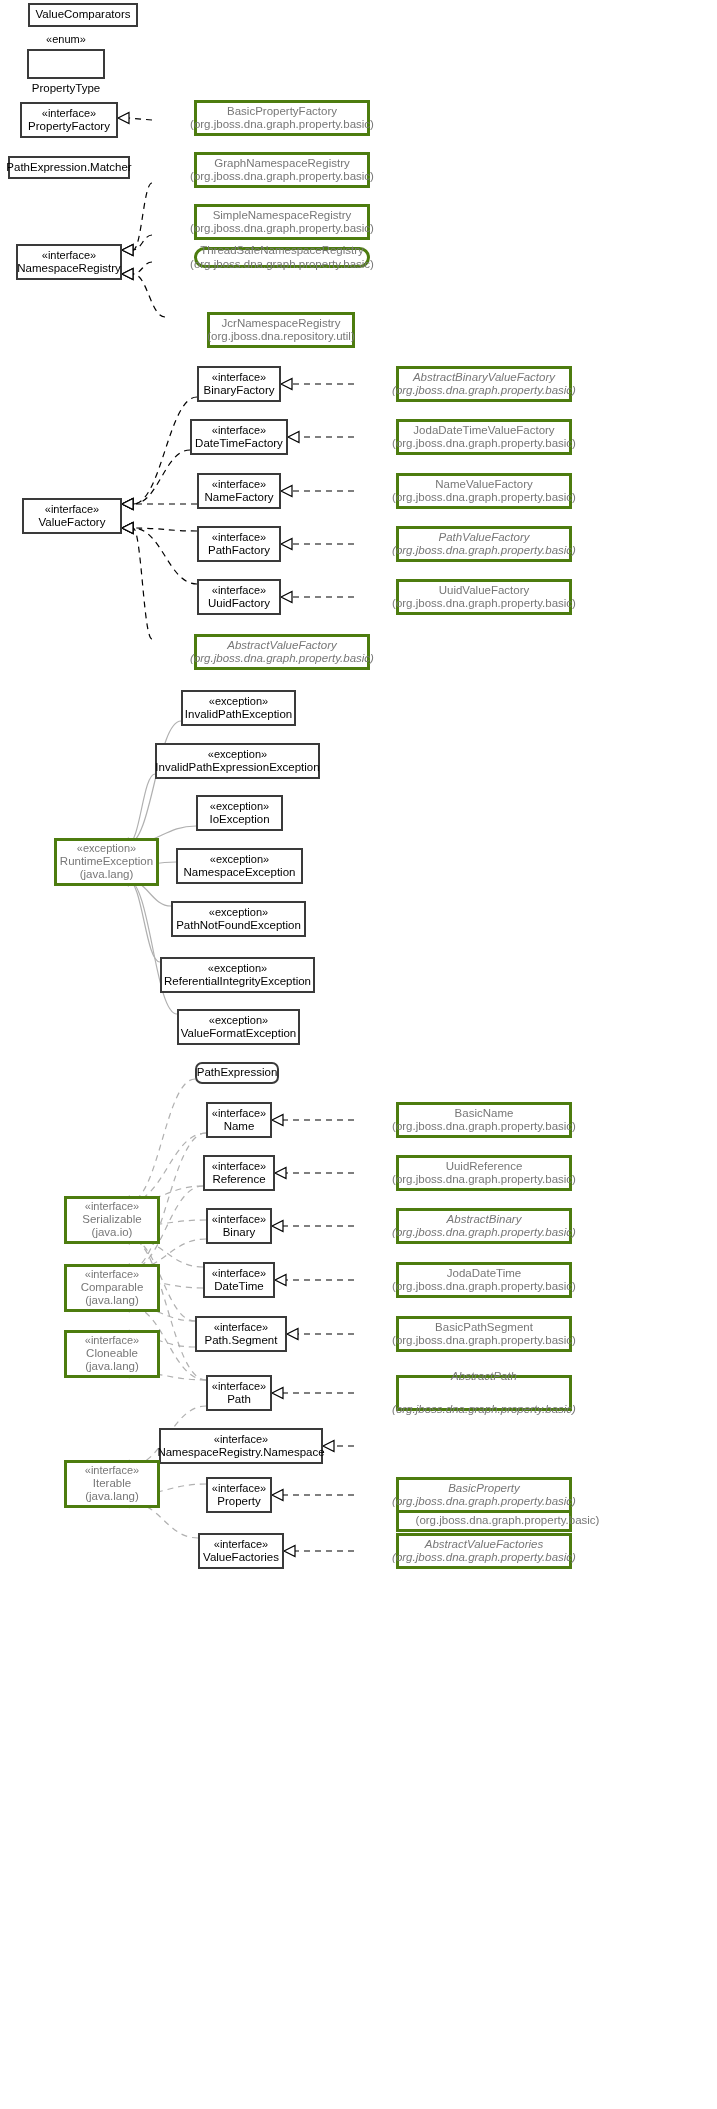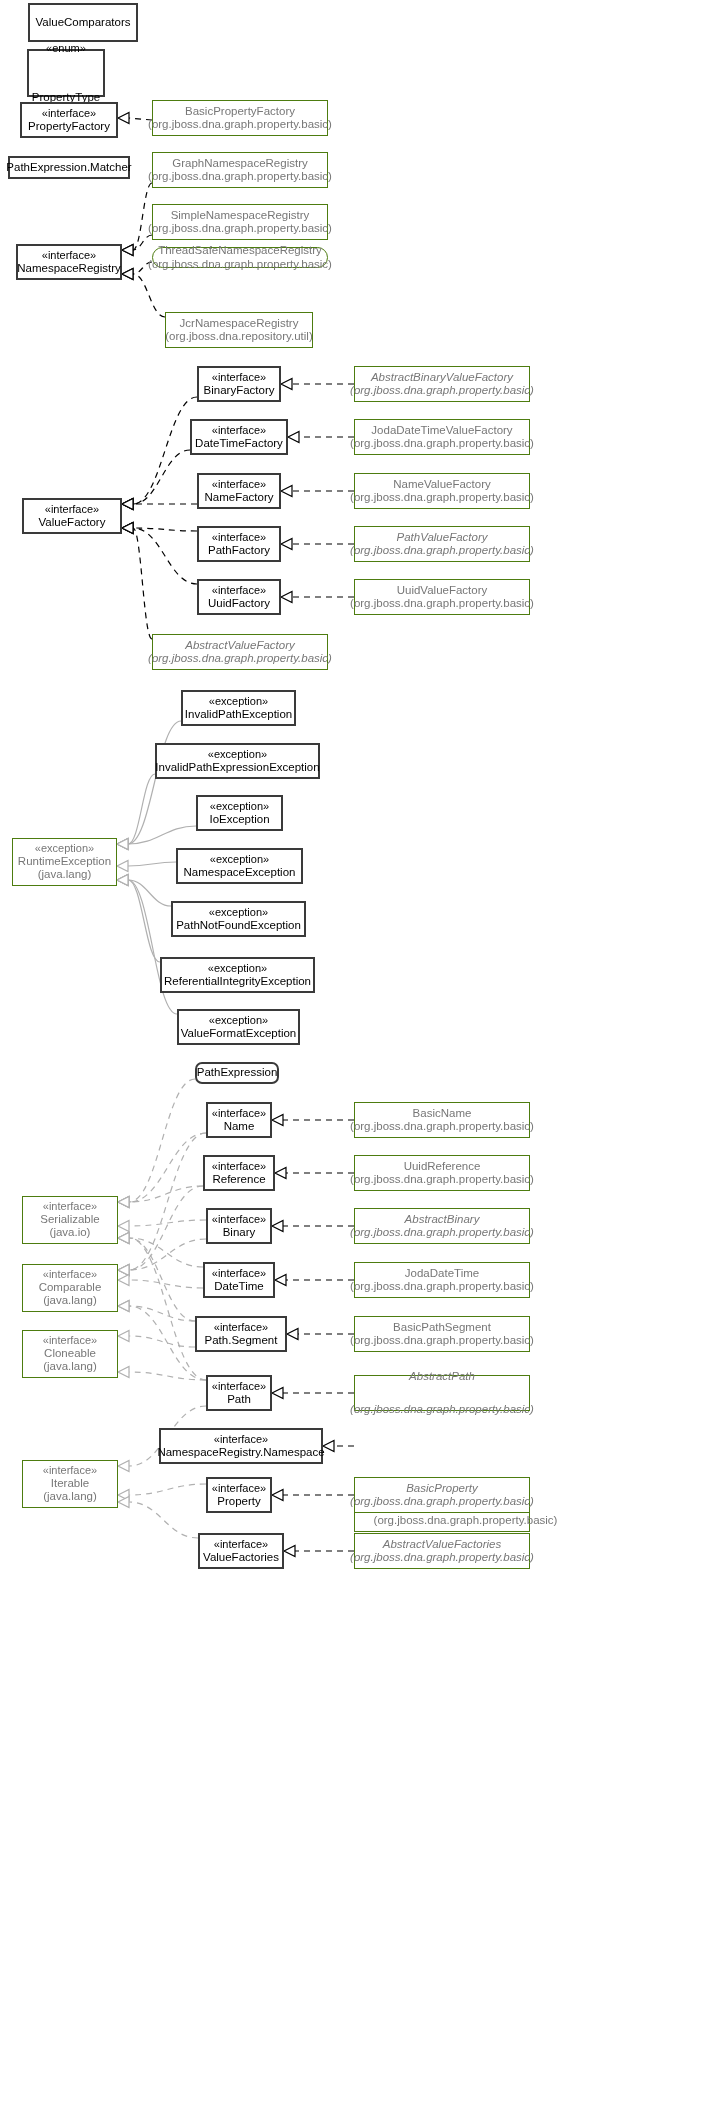--- a/index.html
+++ b/index.html
@@ -33,23 +33,24 @@
     z-index:5;
   }
   
   .node.primary{
     border:2px solid #3a3a3a;
     color:#000000;
     font-size:11.5px;
   }
   
   .node.secondary{
-    border:1px solid #4d7c0f;
+    border:3px solid #4d7c0f;
     color:#777777;
     font-size:11.5px;
+    margin-left:42px;
   }
   .node .stereo{
     font-size:11px;
     display:block;
   }
   .node .name{ display:block; }
   .node .pkg{ display:block; }
   .node.abstract .name,
   .node.abstract .pkg{ font-style:italic; }
   .node.secondary.abstract .name,
@@ -154,24 +155,24 @@
       <polygon points="118,1336 129,1330.5 129,1341.5" fill="#ffffff" stroke="#b0b0b0" stroke-width="1.2"></polygon>
       <path d="M 206 1380 C 171.35 1380, 163.65 1372, 129 1372" fill="none" stroke="#b0b0b0" stroke-width="1.2" stroke-dasharray="6,5"></path>
       <polygon points="118,1372 129,1366.5 129,1377.5" fill="#ffffff" stroke="#b0b0b0" stroke-width="1.2"></polygon>
       <path d="M 206 1406 C 171.35 1406, 163.65 1466, 129 1466" fill="none" stroke="#b0b0b0" stroke-width="1.2" stroke-dasharray="6,5"></path>
       <polygon points="118,1466 129,1460.5 129,1471.5" fill="#ffffff" stroke="#b0b0b0" stroke-width="1.2"></polygon>
       <path d="M 206 1484 C 171.35 1484, 163.65 1495, 129 1495" fill="none" stroke="#b0b0b0" stroke-width="1.2" stroke-dasharray="6,5"></path>
       <polygon points="118,1495 129,1489.5 129,1500.5" fill="#ffffff" stroke="#b0b0b0" stroke-width="1.2"></polygon>
       <path d="M 198 1538 C 166.95 1538, 160.05 1502, 129 1502" fill="none" stroke="#b0b0b0" stroke-width="1.2" stroke-dasharray="6,5"></path>
       <polygon points="118,1502 129,1496.5 129,1507.5" fill="#ffffff" stroke="#b0b0b0" stroke-width="1.2"></polygon>
     </svg>
-<div class="node primary" style="left: 28px; top: 3px; width: 110px; height: 39px;">
+<div class="node primary" style="left: 28px; top: 3px; width: 110px; height: 24px;">
       <span class="name">ValueComparators</span>
     </div>
-    <div class="node primary" style="left: 27px; top: 49px; width: 78px; height: 48px; gap: 36px;">
+    <div class="node primary" style="left: 27px; top: 49px; width: 78px; height: 30px; gap: 36px;">
       <span class="stereo">«enum»</span>
       <span class="name">PropertyType</span>
     </div>
     <div class="node primary" style="left: 20px; top: 102px; width: 98px; height: 36px;">
       <span class="stereo">«interface»</span>
       <span class="name">PropertyFactory</span>
     </div>
     <div class="node secondary" style="left: 152px; top: 100px; width: 176px; height: 36px;">
       <span class="name">BasicPropertyFactory</span>
       <span class="pkg">(org.jboss.dna.graph.property.basic)</span>

